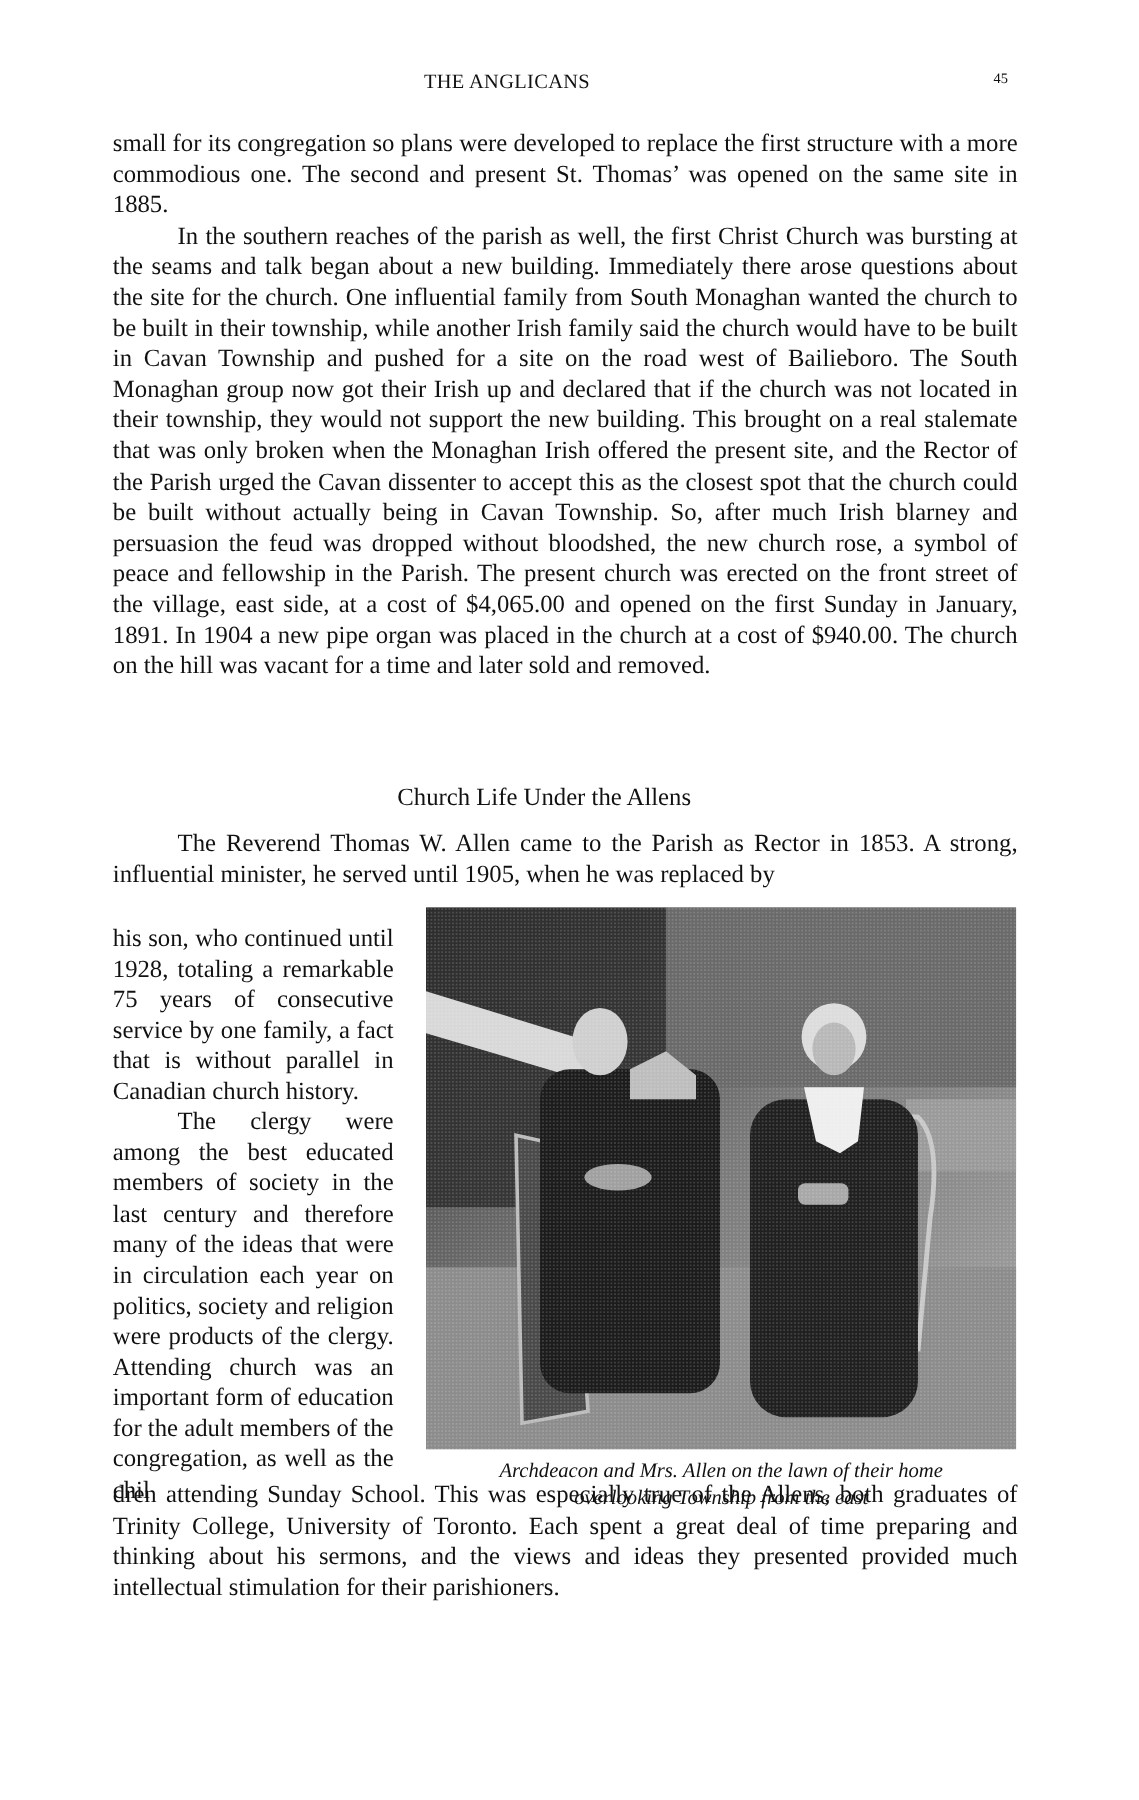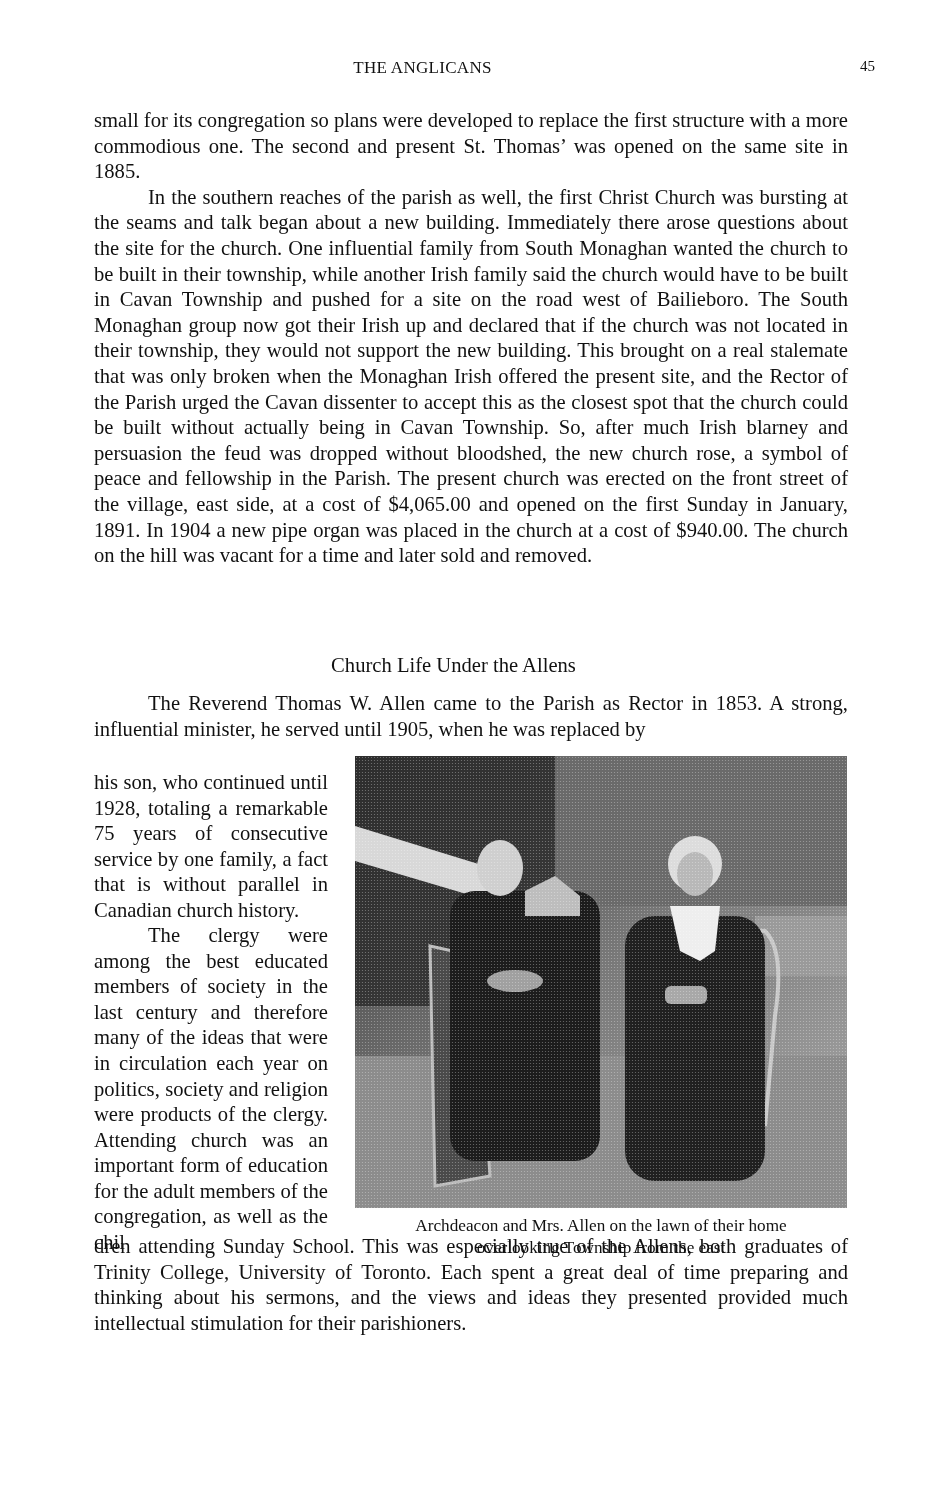--- a/index.html
+++ b/index.html
@@ -4,21 +4,21 @@
   <style>
     html, body { margin: 0; padding: 0; background: #ffffff; }
     body {
       width: 949px; height: 1500px; position: relative; overflow: hidden;
       font-family: "Liberation Serif", "DejaVu Serif", serif; color: #111;
     }
     .running-head {
       position: absolute; top: 58px; left: 0; width: 845px; text-align: center;
       font-size: 17px; letter-spacing: 0.3px;
     }
-    .page-number { position: absolute; top: 58px; left: 860px; font-size: 15px; }
+    .page-number { position: absolute; top: 58px; left: 828px; font-size: 12px; }
     .text {
       position: absolute; left: 94px; width: 754px;
       font-size: 20.6px; line-height: 25.6px; text-align: justify;
       text-align-last: auto;
     }
     .text p { margin: 0; }
     .indent { text-indent: 54px; }
     .block1 { top: 108px; }
     .heading {
       position: absolute; top: 654px; left: 0; width: 907px; text-align: center;
@@ -30,21 +30,21 @@
       font-size: 20.6px; line-height: 25.55px; text-align: justify; margin-top: 28px;
     }
     .wrap-col p { margin: 0; }
     .wrap-col .indent { text-indent: 54px; }
     .photo {
       position: absolute; left: 355px; top: 756px; width: 492px; height: 452px;
       overflow: hidden;
     }
     .caption {
       position: absolute; left: 355px; top: 1215px; width: 492px; text-align: center;
-      font-size: 17.2px; line-height: 22px;
+      font-style: italic; font-size: 17.2px; line-height: 22px;
     }
     .block3 { top: 1234px; }
   </style>
 </head>
 <body>
 
 <div class="running-head">THE ANGLICANS</div>
 <div class="page-number">45</div>
 
 <div class="text block1">

